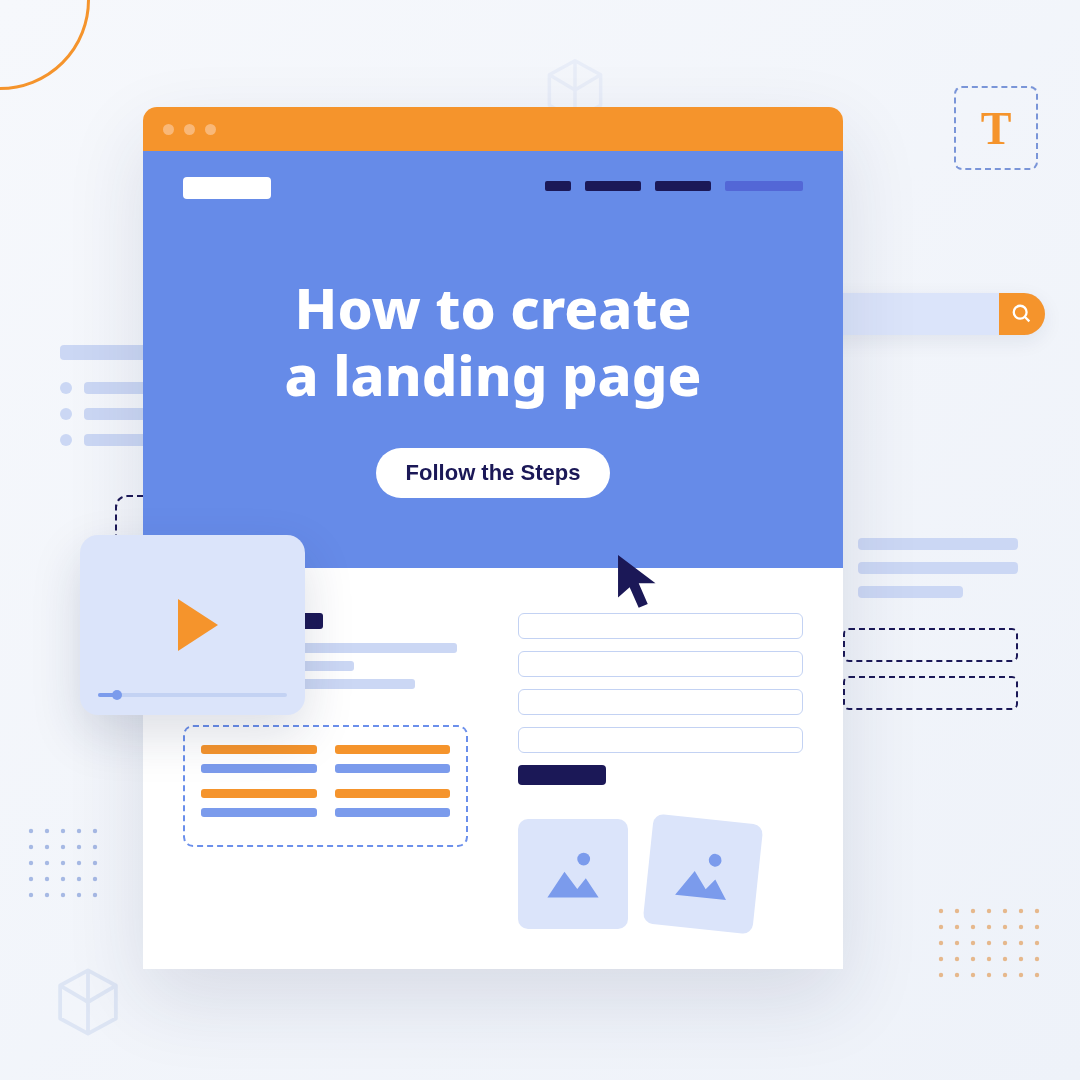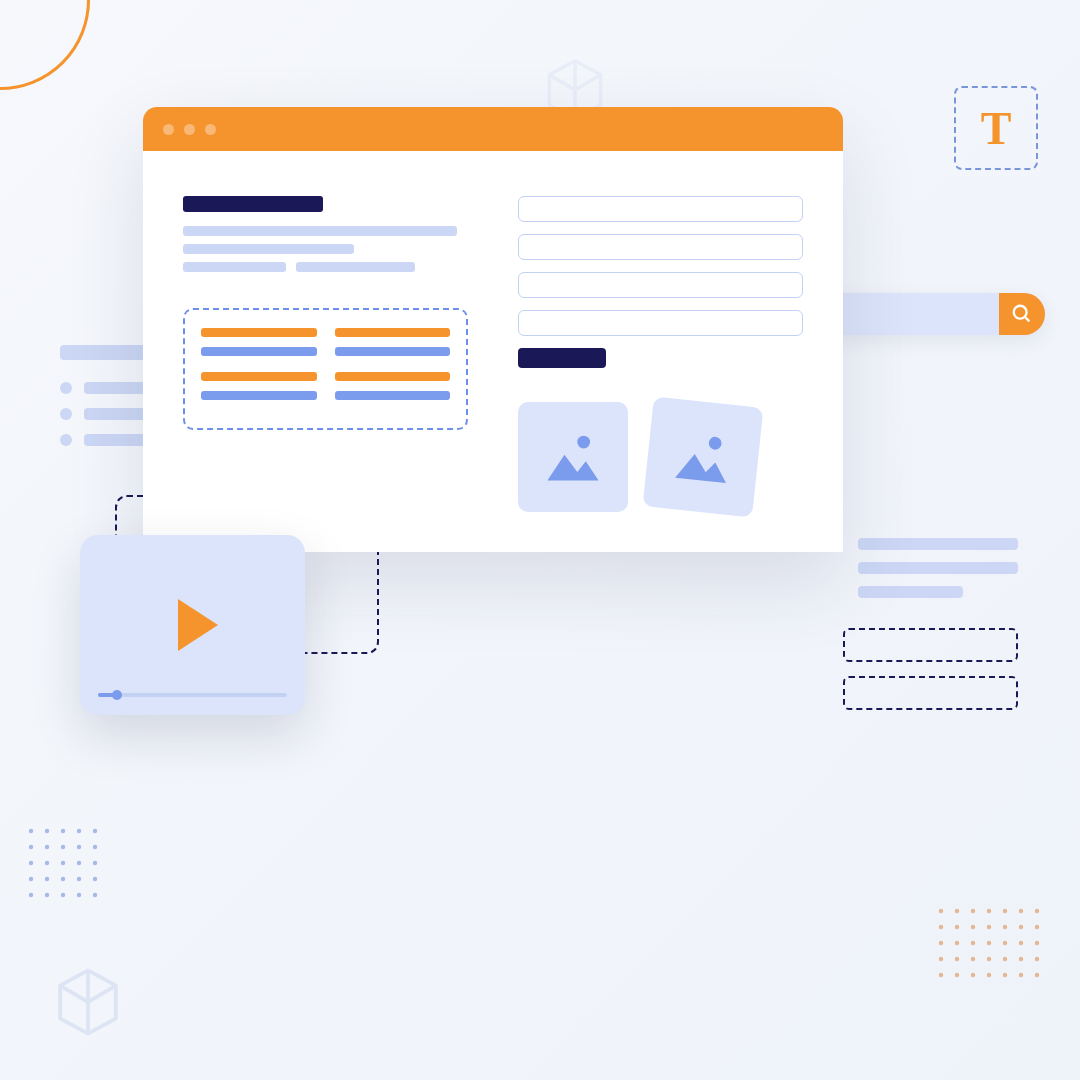--- a/index.html
+++ b/index.html
@@ -170,20 +170,36 @@
   </div>
 <div class="db db1"></div>
 <div class="db db2"></div>
 
 <div class="win">
   <div class="bar">
       <span></span>
       <span></span>
       <span></span>
     </div>
+  <div class="hero">
+    <div class="logo"></div>
+    <div class="nav">
+        <span class="n1"></span>
+        <span class="n2"></span>
+        <span class="n3"></span>
+        <span class="n4"></span>
+      </div>
+    <div class="title">
+      <span>How to create</span><br><span>a landing page</span>
+    </div>
+    <button class="cta">Follow the Steps</button>
+    <svg class="cursor" width="54" height="62" viewBox="0 0 40 48">
+        <path d="M3 3 L3 36 L12 28 L19 44 L26 41 L19 25 L32 25 Z" fill="#1b1857"></path>
+      </svg>
+  </div>
   <div class="content">
     <div class="col">
       <div class="hbar"></div>
       <div class="line" style="width:96%"></div>
       <div class="line" style="width:60%"></div>
       <div style="display:flex;gap:10px">
           <div class="line" style="width:36%"></div>
           <div class="line" style="width:42%"></div>
         </div>
       <div class="tbl">

